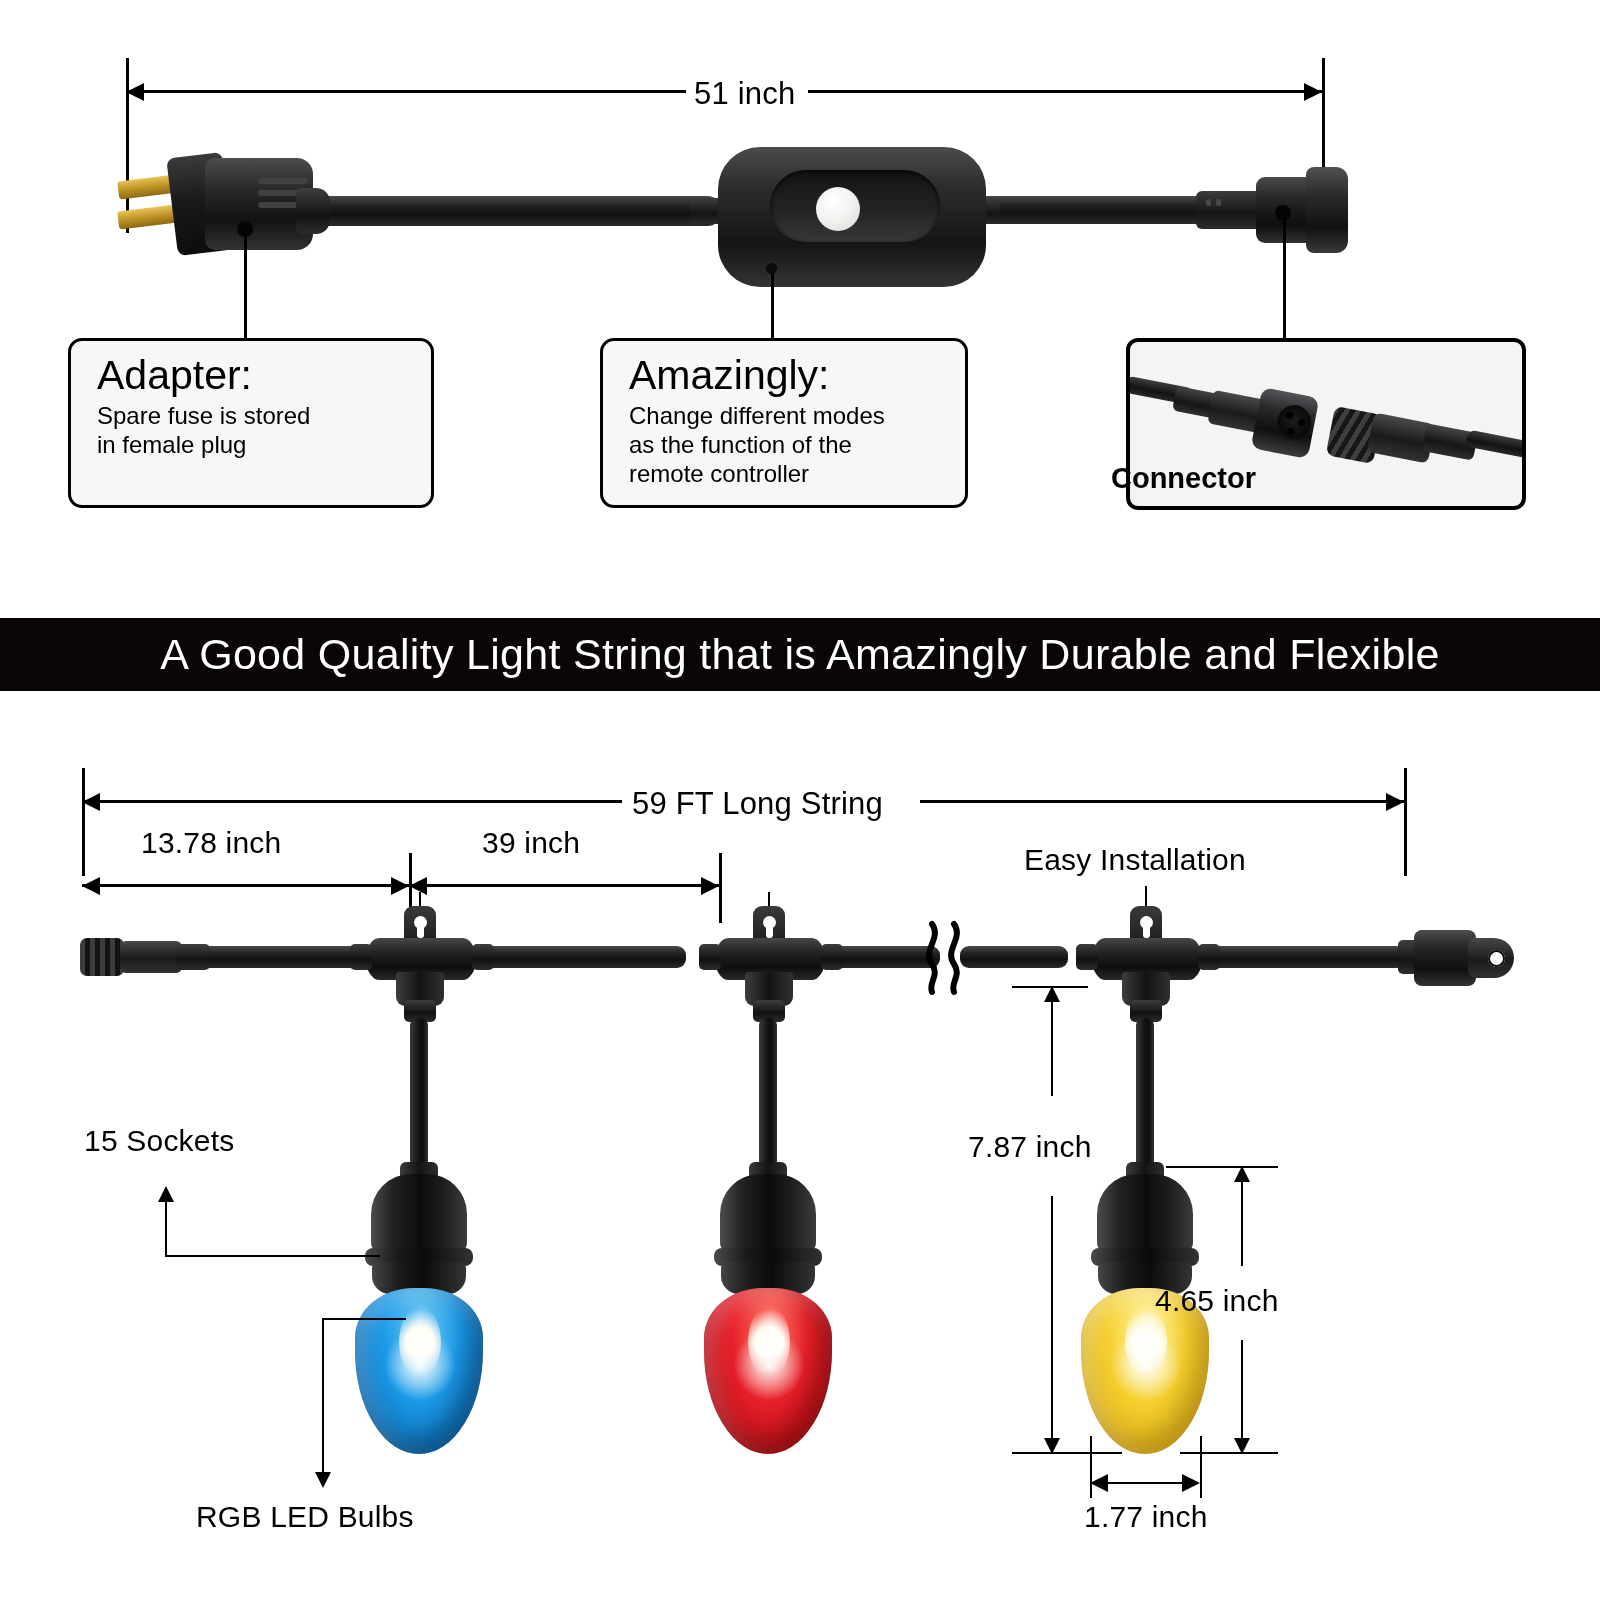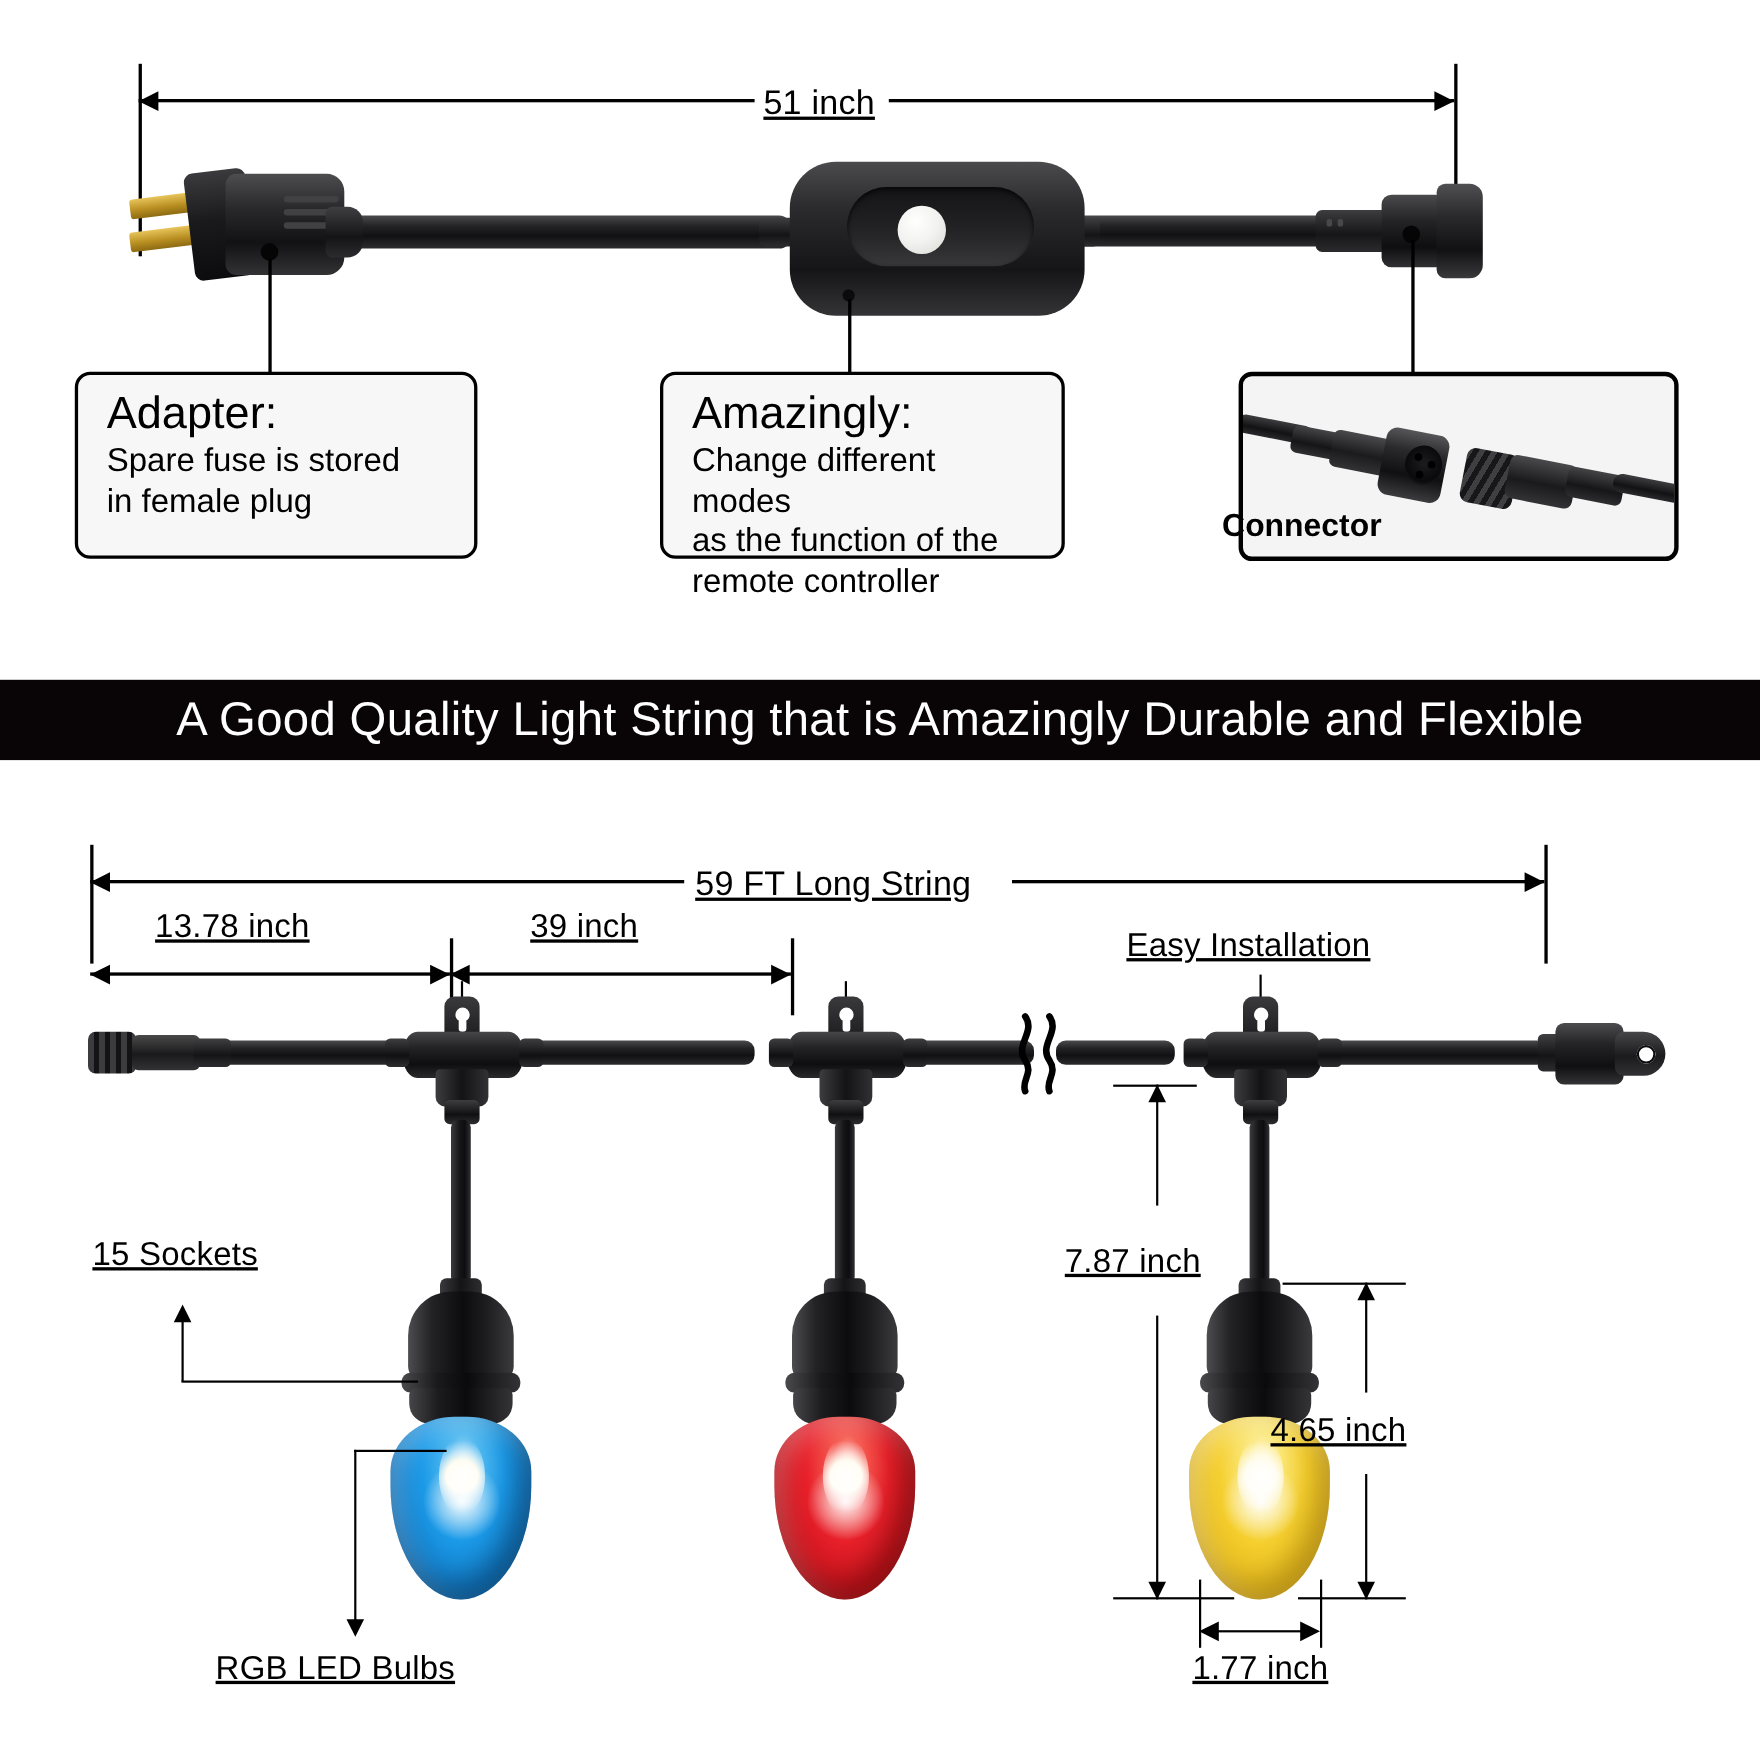--- a/index.html
+++ b/index.html
@@ -26,34 +26,34 @@
   .arrowR{position:absolute;width:0;height:0;
      border-top:9px solid transparent;border-bottom:9px solid transparent;
      border-left:18px solid #000;}
   .arrowU{position:absolute;width:0;height:0;
      border-left:8px solid transparent;border-right:8px solid transparent;
      border-bottom:16px solid #000;}
   .arrowD{position:absolute;width:0;height:0;
      border-left:8px solid transparent;border-right:8px solid transparent;
      border-top:16px solid #000;}
 
-  .dimtext{position:absolute;font-size:30px;letter-spacing:.2px;white-space:nowrap;text-decoration:underline;}
+  .dimtext{position:absolute;font-size:30px;letter-spacing:.2px;white-space:nowrap;}
   .dimtext.big{font-size:31px;}
 
   
   .callout{
     position:absolute;
     background:#f7f7f7;
     border:3px solid #000;
     border-radius:14px;
     box-sizing:border-box;
     padding:12px 20px 14px 26px;
   }
   .callout .title{font-size:41px;line-height:1.12;margin:0 0 2px 0;font-weight:400;}
-  .callout .body{font-size:30px;line-height:1.22;margin:0;}
+  .callout .body{font-size:24px;line-height:1.22;margin:0;}
   .leader{position:absolute;background:#000;width:3px;}
 
   
   .connbox{
     position:absolute;background:#f4f4f4;border:4px solid #000;border-radius:12px;
     overflow:hidden;box-sizing:border-box;
   }
   .connlabel{position:absolute;font-size:29px;font-weight:bold;}
 
   

